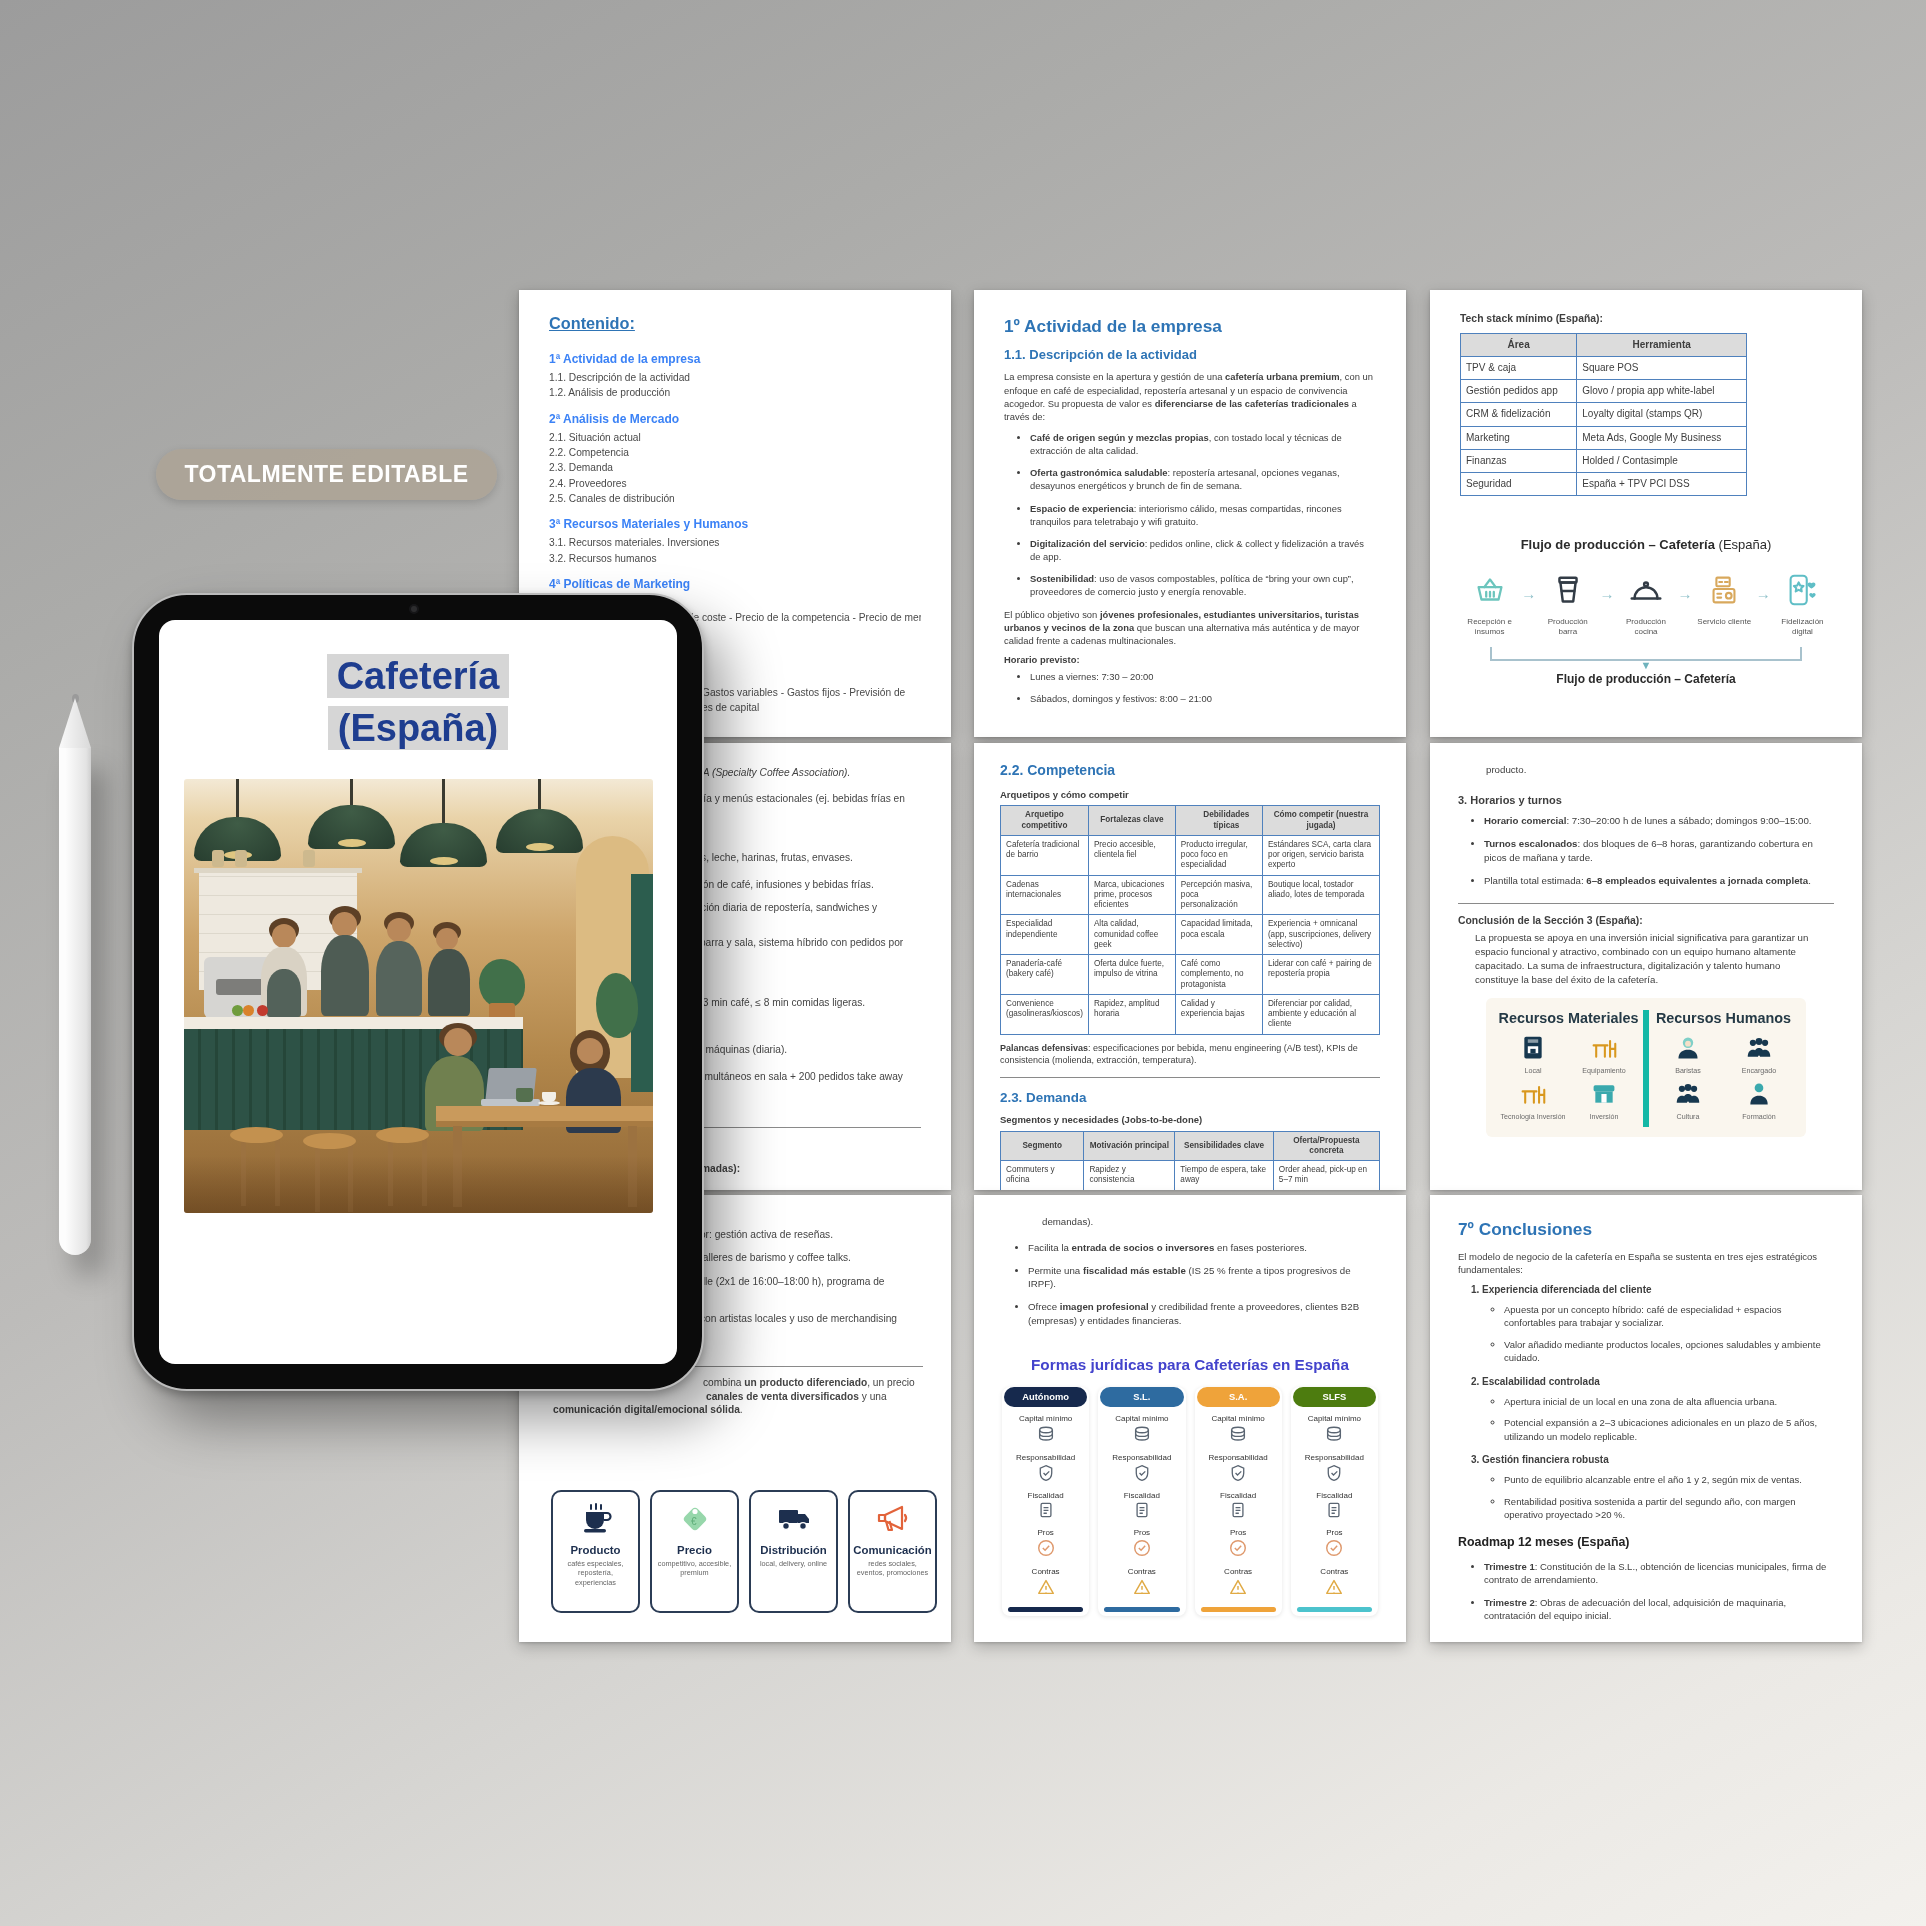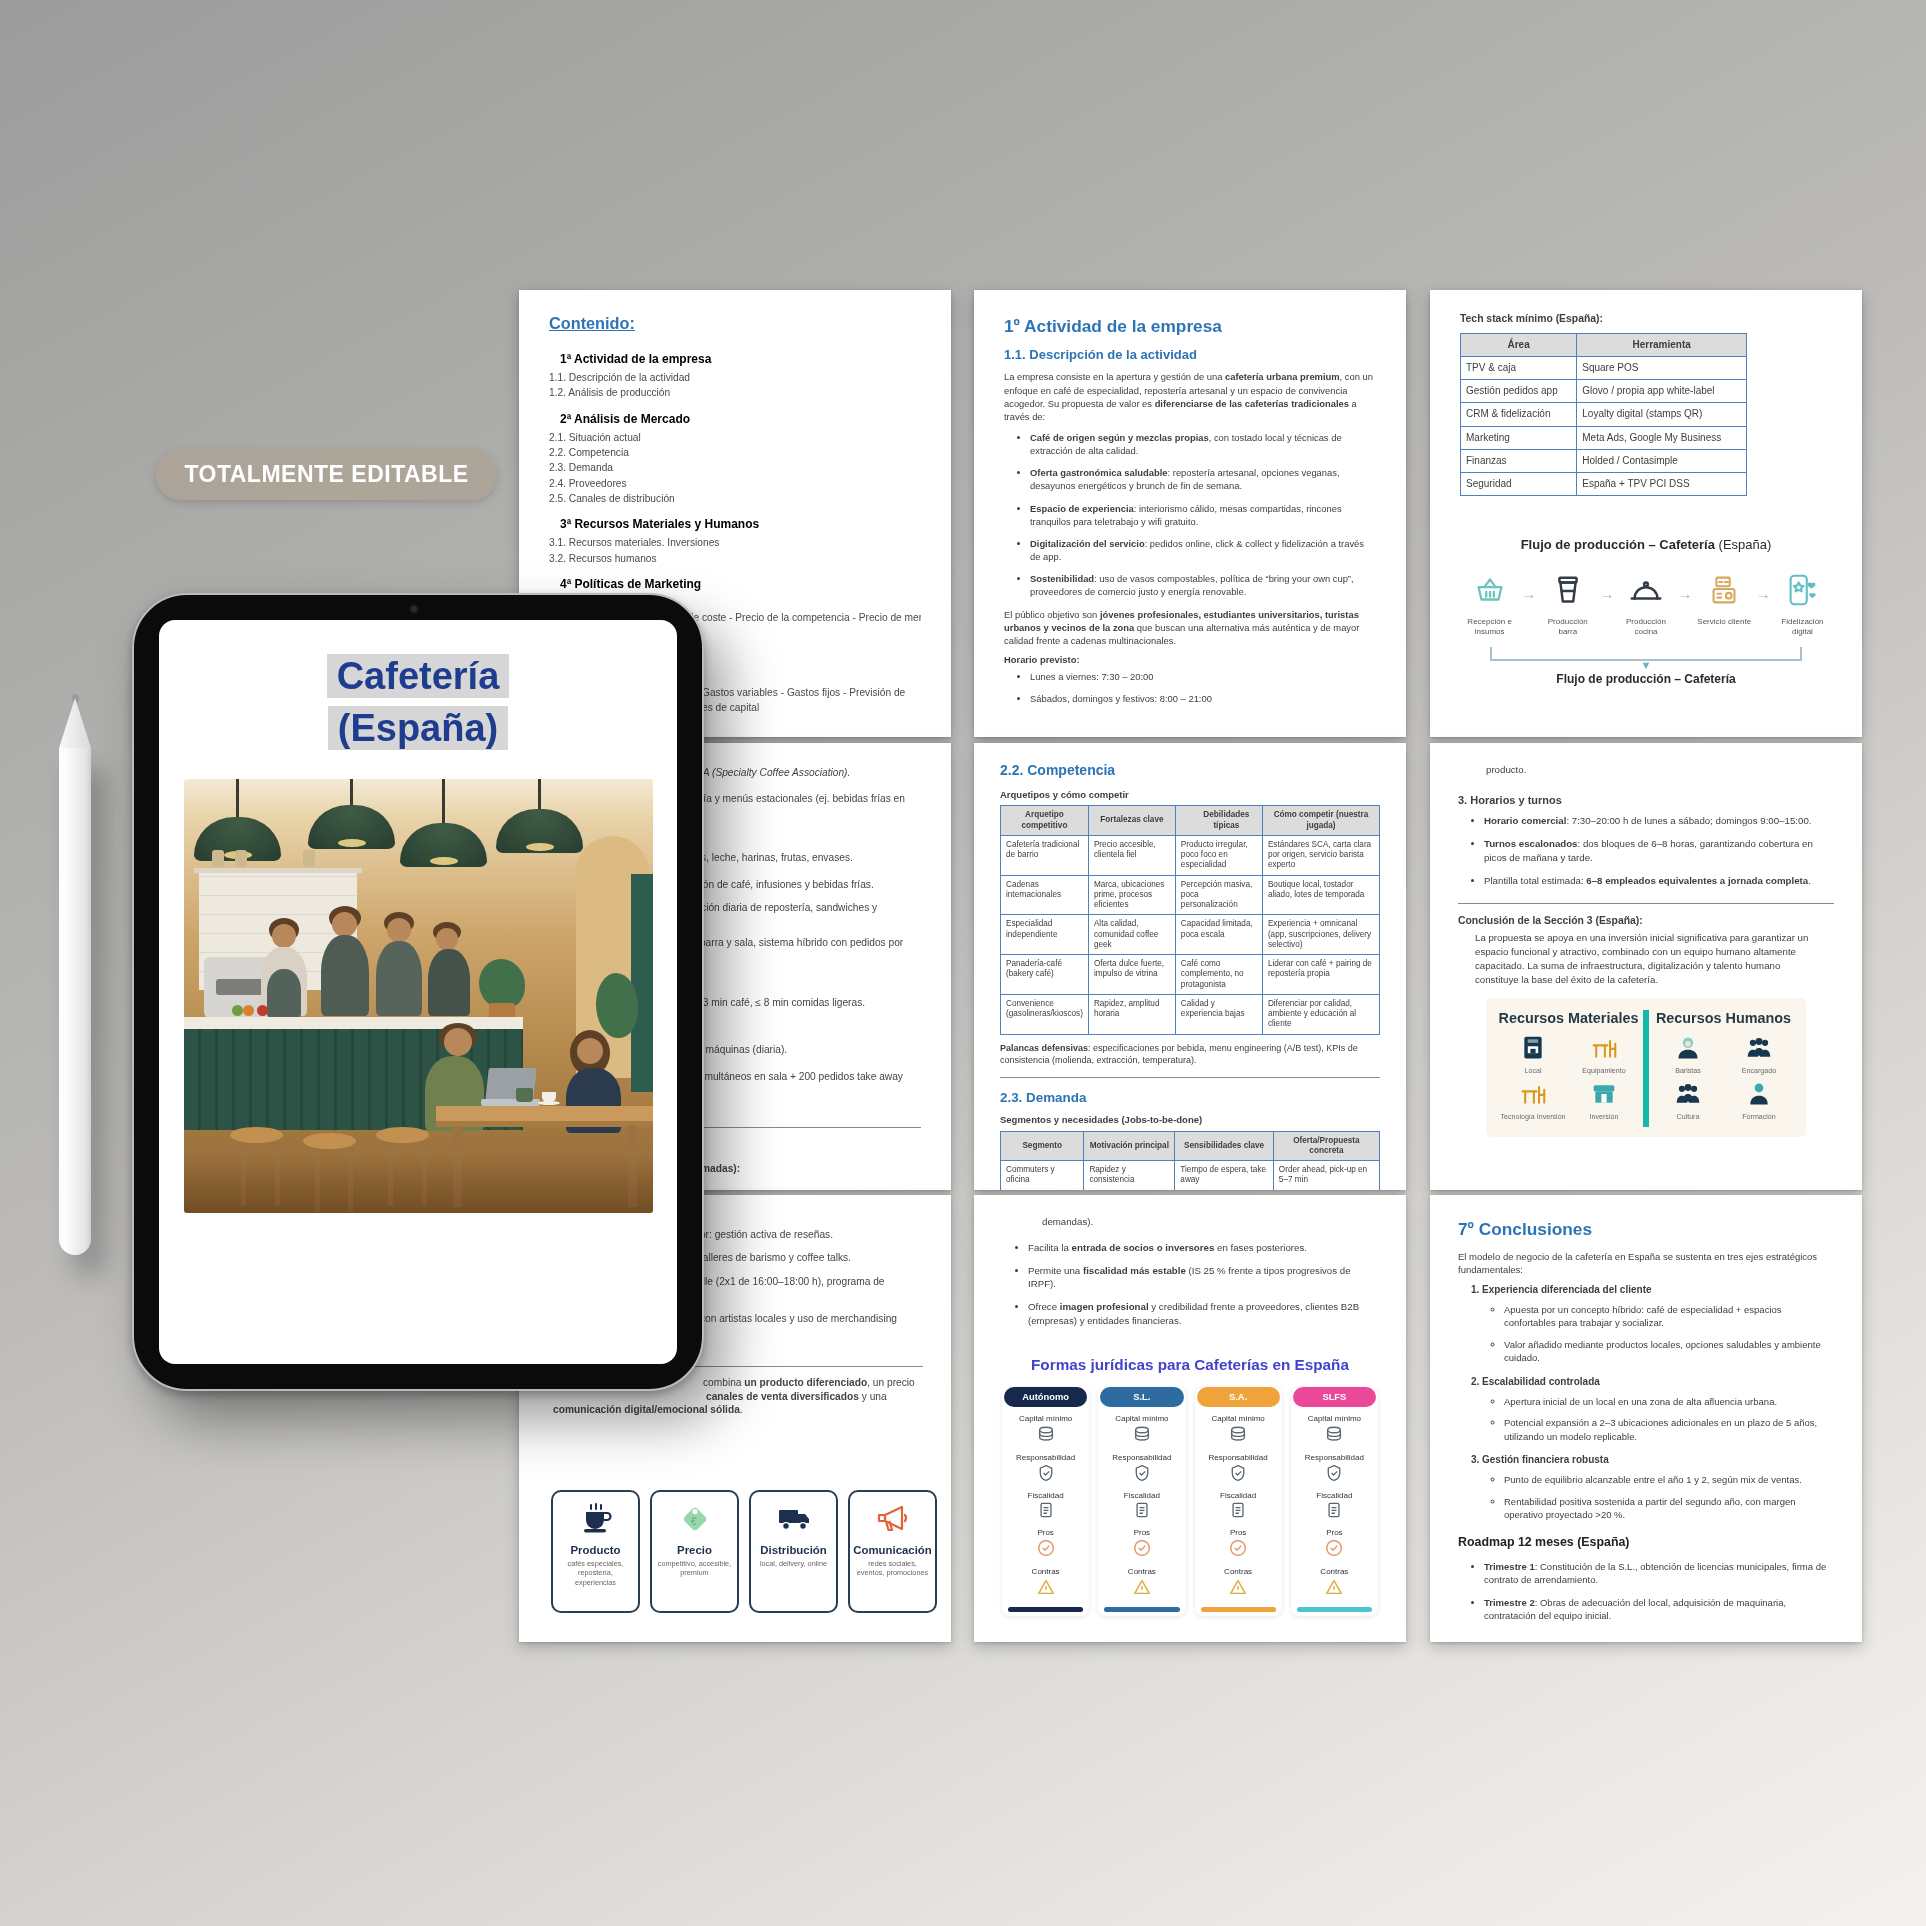--- a/index.html
+++ b/index.html
@@ -13,21 +13,21 @@
     color:#3e3e3e;font-size:9.7px;line-height:1.42;}
   .hblue{color:#2e74b5;font-weight:bold;}
   .h1{font-size:17.3px;margin:2px 0 8px;}
   .h2{font-size:13px;margin:8px 0 6px;}
   .b{font-weight:bold;}
   .hr{border-top:1px solid #8a8a8a;margin:10px 0;}
   ul.doc{margin:4px 0 6px;padding-left:26px;}
   ul.doc li{margin-bottom:9px;}
   
   .toc-title{color:#2e74b5;font-size:16.3px;font-weight:bold;text-decoration:underline;margin-bottom:16px;}
-  .toc-h{color:#000000;font-size:12px;font-weight:bold;margin:10px 11px 2px;}
+  .toc-h{color:#3b82f6;font-size:12px;font-weight:bold;margin:10px 0 2px;}
   .toc-i{font-size:10.2px;line-height:1.5;color:#4a4a4a;white-space:nowrap;overflow:hidden;}
   .toc-frag{margin-left:153px;}
   
   table.doc{border-collapse:collapse;margin-top:4px;}
   table.doc th{background:#dcdcdc;border:1.6px solid #4f81bd;font-weight:bold;text-align:center;padding:4px 5px;}
   table.doc td{border:1.6px solid #4f81bd;padding:4px 5px;vertical-align:top;text-align:left;}
   .t3{font-size:10px;width:287px;}
   .t3 td,.t3 th{padding:5px 8px;}
   .t5{font-size:8.2px;line-height:1.25;width:100%;}
   
@@ -48,21 +48,21 @@
   .res-col.l{border-right:6px solid #14b8a6;}
   .res-title{font-size:14.4px;font-weight:bold;color:#253a46;line-height:1.15;margin-bottom:8px;}
   .res-grid{display:flex;flex-wrap:wrap;justify-content:center;}
   .res-item{width:71px;margin-bottom:6px;}
   .res-item .lbl{font-size:7.1px;color:#6a6a6a;line-height:1.2;margin-top:2px;}
   
   .lf-title{text-align:center;color:#4343cc;font-weight:bold;font-size:15.3px;margin-top:26px;}
   .lf-row{display:flex;justify-content:center;gap:9px;margin-top:12px;}
   .lf-col{width:91px;text-align:center;background:#fff;border-radius:8px;box-shadow:0 1px 4px rgba(0,0,0,.10);padding-bottom:4px;}
   .lf-pill{height:20px;border-radius:10px;color:#fff;font-size:9.4px;font-weight:bold;line-height:20px;margin:0 2px 6px;}
-  .c0{background:#16294d;}.c1{background:#2e6ba0;}.c2{background:#efa33a;}.c3{background:#ec4899;}
+  .c0{background:#16294d;}.c1{background:#2e6ba0;}.c2{background:#efa33a;}.c3{background:#4d7c0f;}
   .b0{background:#16294d;}.b1{background:#2e6ba0;}.b2{background:#efa33a;}.b3{background:#4cc3cd;}
   .lf-lbl{font-size:8px;color:#333;margin-top:4px;}
   .lf-bar{height:5px;border-radius:3px;margin:6px 6px 0;}
   
   .mk-cards{position:absolute;left:32px;top:295px;display:flex;gap:10px;}
   .mk-card{width:89px;height:123px;border:2px solid #2b3c55;border-radius:10px;background:#fff;text-align:center;padding-top:10px;box-sizing:border-box;}
   .mk-card .ttl{font-size:11.4px;font-weight:bold;color:#1d2f4e;margin-top:4px;}
   .mk-card .dsc{font-size:7.3px;color:#666;line-height:1.3;margin:3px 4px 0;}
   
   ol.concl{margin:6px 0 0;padding-left:24px;}

